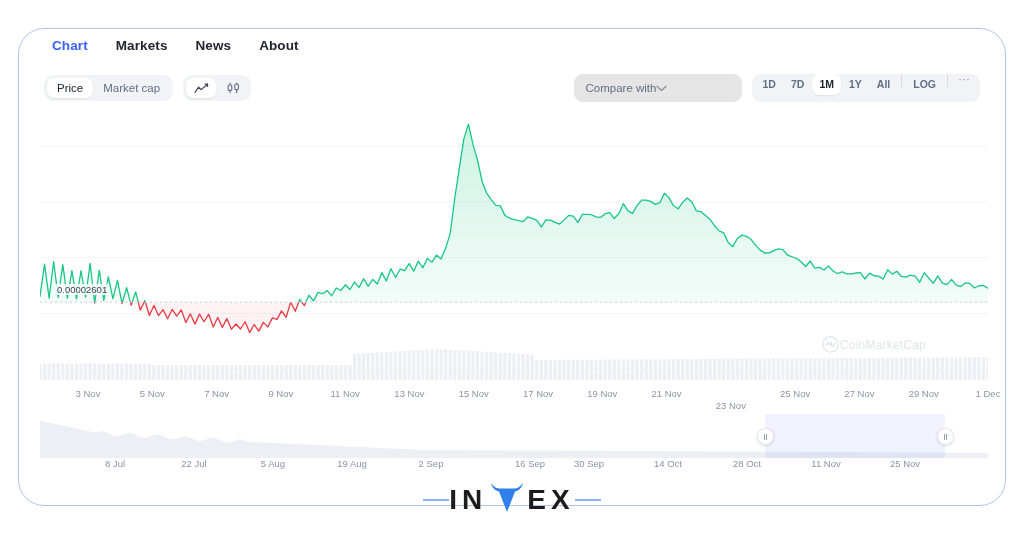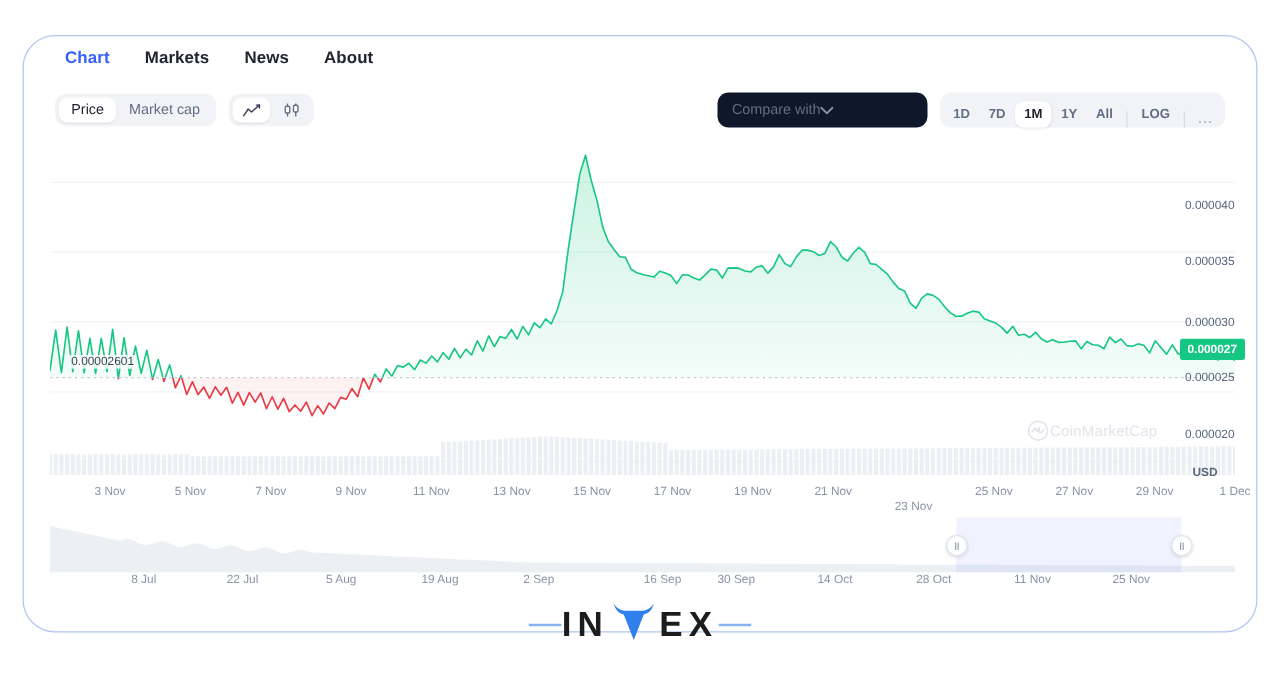--- a/index.html
+++ b/index.html
@@ -91,31 +91,31 @@
   
   .right-ctrls {
     position: absolute;
     right: 44px; top: 74px;
     display: flex;
     align-items: center;
     gap: 10px;
   }
   .compare {
     width: 168px; height: 28px;
-    background: #0f172a;
+    background: #e5e5e5;
     border-radius: 9px;
     display: flex; align-items: center;
     padding: 0 12px;
     cursor: pointer;
   }
   .compare span {
     font-size: 11.5px; color: #616e85;
   }
   .range {
-    display: flex; align-items: flex-end;
+    display: flex; align-items: flex-start;
     background: #f2f3f7;
     border-radius: 9px;
     height: 28px;
     padding: 0 4px;
     gap: 1px;
   }
   .range-btn {
     font-size: 10.5px;
     font-weight: bold;
     color: #616e85;
@@ -590,29 +590,20 @@
 
   <div class="watermark">
     <svg width="17" height="17" viewBox="0 0 17 17">
       <circle cx="8.5" cy="8.5" r="7.6" stroke="#c8cdd8" stroke-width="1.2" fill="none"></circle>
       <path d="M3.6 9.6 L5.9 6.3 L7.6 9.1 L9.4 6.1 L9.4 10.2" stroke="#c8cdd8" stroke-width="1.2" fill="none" stroke-linecap="round" stroke-linejoin="round"></path>
       <path d="M9.4 8.4 L11.2 10.3 L13.2 7.3" stroke="#c8cdd8" stroke-width="1.2" fill="none" stroke-linecap="round" stroke-linejoin="round"></path>
     </svg>
     <div class="wm-text">CoinMarketCap</div>
   </div>
 
-  <div class="yaxis">
-    <div class="ylab" style="top:41px">0.000040</div>
-    <div class="ylab" style="top:86px">0.000035</div>
-    <div class="ylab" style="top:135px">0.000030</div>
-    <div class="ybadge" style="top:153px">0.000027</div>
-    <div class="ylab" style="top:179px">0.000025</div>
-    <div class="ylab" style="top:224px">0.000020</div>
-    <div class="usd">USD</div>
-  </div>
 
   <div class="xaxis" id="xaxis">
       <div class="xlab" style="left: 48px;">3 Nov</div>
       <div class="xlab" style="left: 112.286px;">5 Nov</div>
       <div class="xlab" style="left: 176.571px;">7 Nov</div>
       <div class="xlab" style="left: 240.857px;">9 Nov</div>
       <div class="xlab" style="left: 305.143px;">11 Nov</div>
       <div class="xlab" style="left: 369.429px;">13 Nov</div>
       <div class="xlab" style="left: 433.714px;">15 Nov</div>
       <div class="xlab" style="left: 498px;">17 Nov</div>

